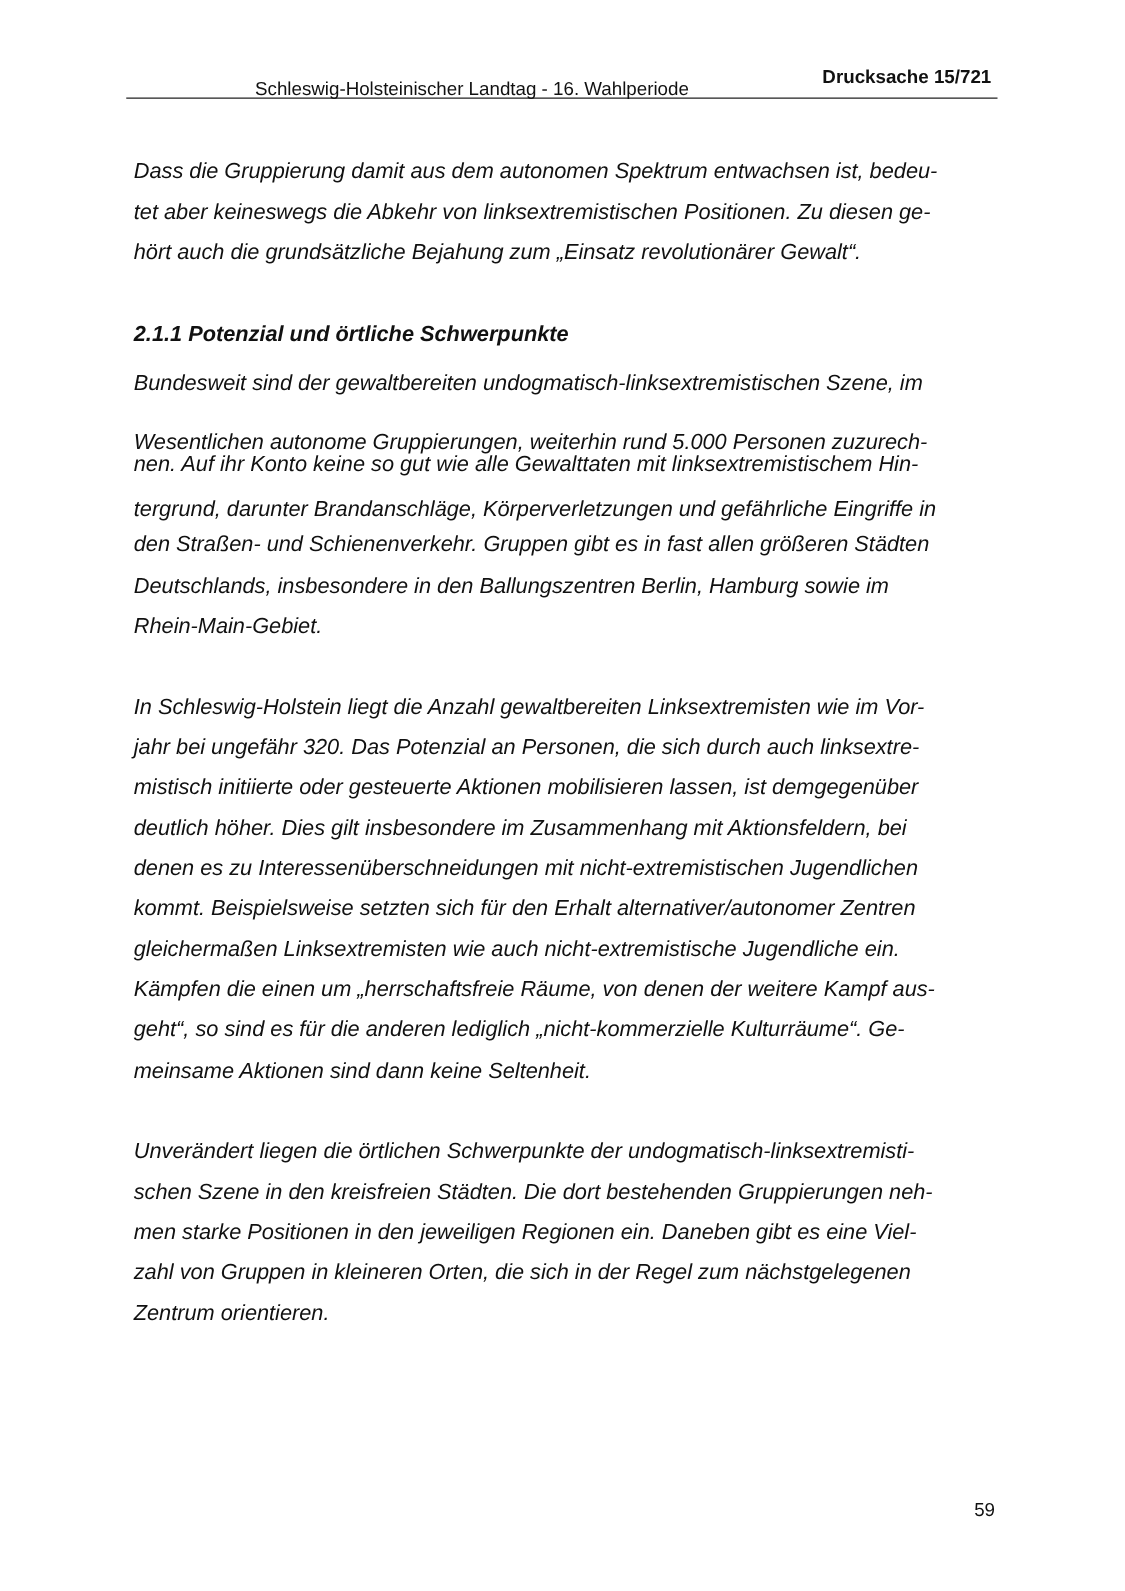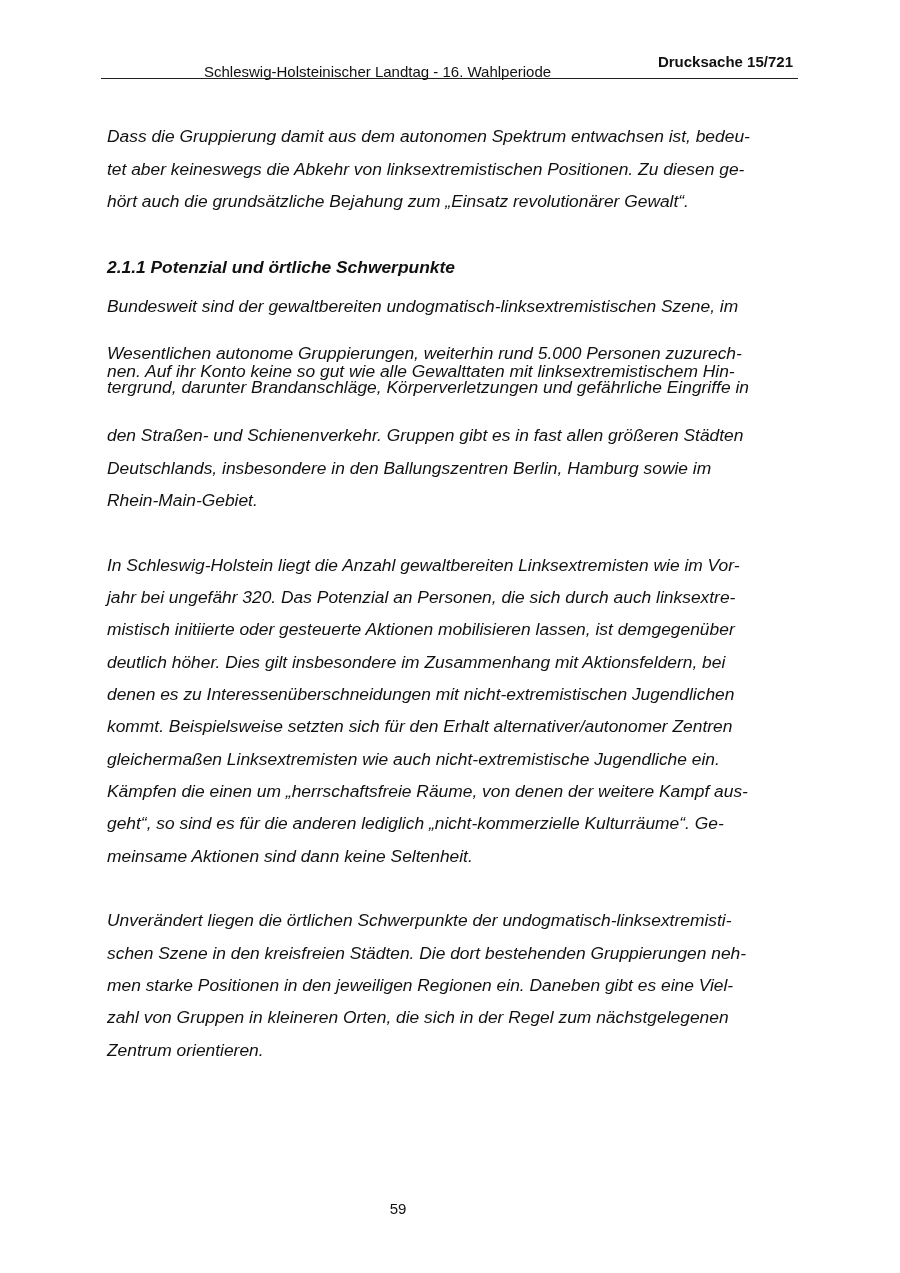--- a/index.html
+++ b/index.html
@@ -55,21 +55,21 @@
       font-weight: bold;
       font-style: italic;
       white-space: nowrap;
       text-align: center;
     }
     .page-number {
       position: absolute;
       left: 0;
       width: 796px;
       top: 1200px;
-      text-align: center;
+      text-align: right;
       font-size: 15px;
     }
   </style>
 </head>
 <body>
 
 <div>
 
   <div class="header">
     <span class="header-title">Schleswig-Holsteinischer Landtag - 16. Wahlperiode</span>
@@ -81,21 +81,21 @@
     <div class="line" style="top:158px">tet aber keineswegs die Abkehr von linksextremistischen Positionen. Zu diesen ge-</div>
     <div class="line" style="top:190px">hört auch die grundsätzliche Bejahung zum „Einsatz revolutionärer Gewalt“.</div>
   </div>
 
   <div class="heading">2.1.1  Potenzial und örtliche Schwerpunkte</div>
 
   <div>
     <div class="line" style="top:295px">Bundesweit sind der gewaltbereiten undogmatisch-linksextremistischen Szene, im</div>
     <div class="line" style="top:342px">Wesentlichen autonome Gruppierungen, weiterhin rund 5.000 Personen zuzurech-</div>
     <div class="line" style="top:360px">nen. Auf ihr Konto keine so gut wie alle Gewalttaten mit linksextremistischem Hin-</div>
-    <div class="line" style="top:376px">tergrund, darunter Brandanschläge, Körperverletzungen und gefährliche Eingriffe in</div>
+    <div class="line" style="top:396px">tergrund, darunter Brandanschläge, Körperverletzungen und gefährliche Eingriffe in</div>
     <div class="line" style="top:424px">den Straßen- und Schienenverkehr. Gruppen gibt es in fast allen größeren Städten</div>
     <div class="line" style="top:457px">Deutschlands, insbesondere in den Ballungszentren Berlin, Hamburg sowie im</div>
     <div class="line" style="top:489px">Rhein-Main-Gebiet.</div>
   </div>
 
   <div>
     <div class="line" style="top:554px">In Schleswig-Holstein liegt die Anzahl gewaltbereiten Linksextremisten wie im Vor-</div>
     <div class="line" style="top:586px">jahr bei ungefähr 320. Das Potenzial an Personen, die sich durch auch linksextre-</div>
     <div class="line" style="top:618px">mistisch initiierte oder gesteuerte Aktionen mobilisieren lassen, ist demgegenüber</div>
     <div class="line" style="top:651px">deutlich höher. Dies gilt insbesondere im Zusammenhang mit Aktionsfeldern, bei</div>

